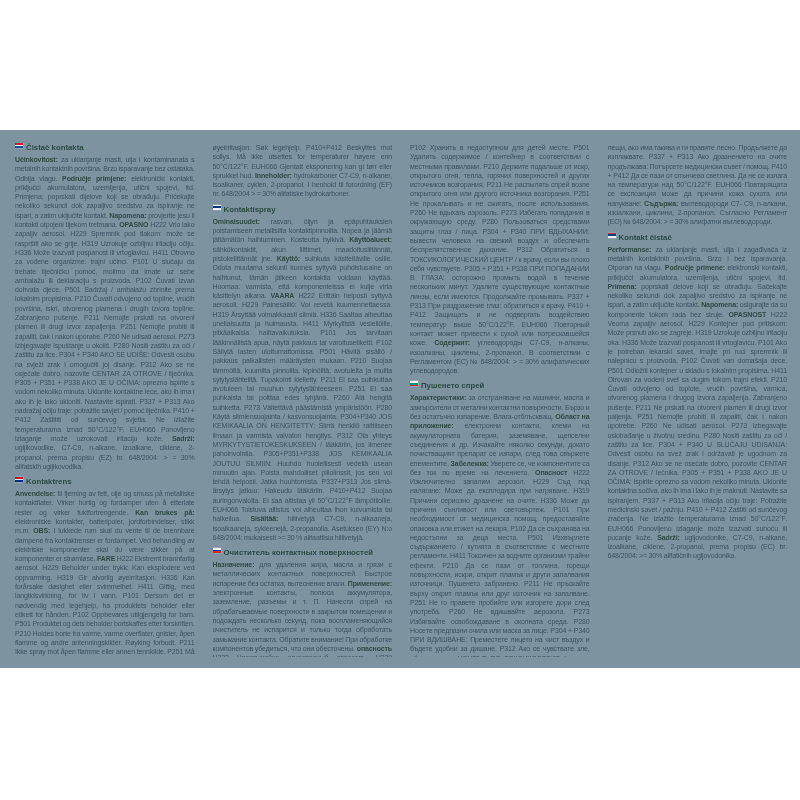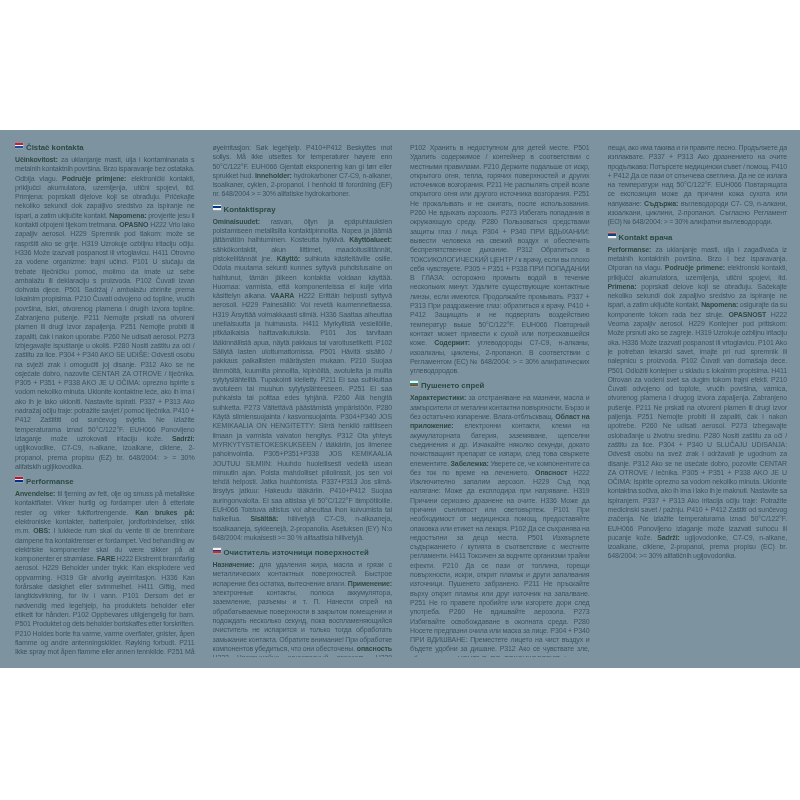--- a/index.html
+++ b/index.html
@@ -24,50 +24,50 @@
 
 <div class="page">
   <div class="band">
     <div class="cols" id="cols">
         <div class="col">
           <div class="block">
             <div class="heading"><span class="flag"><div style="background: rgb(211, 26, 43);"></div><div style="background: rgb(242, 242, 242);"></div><div style="background: rgb(30, 79, 156);"></div></span><span>Čistač kontakta</span></div>
             <p class="body"><b>Učinkovitost:</b> za uklanjanje masti, ulja i kontaminanata s metalnih kontaktnih površina. Brzo isparavanje bez ostataka. Odbija vlagu. <b>Područje primjene:</b> elektronički kontakti, priključci akumulatora, uzemljenja, utični spojevi, itd. Primjena: poprskati dijelove koji se obrađuju. Pričekajte nekoliko sekundi dok zapaljivo sredstvo za ispiranje ne ispari, a zatim uključite kontakt. <b>Napomena:</b> provjerite jesu li kontakti otpojeni tijekom tretmana. <b>OPASNO</b> H222 Vrlo lako zapaljiv aerosol. H229 Spremnik pod tlakom: može se raspršiti ako se grije. H319 Uzrokuje ozbiljnu iritaciju očiju. H336 Može izazvati pospanost ili vrtoglavicu. H411 Otrovno za vodene organizme: trajni učinci. P101 U slučaju da trebate liječničku pomoć, molimo da imate uz sebe ambalažu ili deklaraciju s proizvoda. P102 Čuvati izvan dohvata djece. P501 Sadržaj / ambalažu zbrinite prema lokalnim propisima. P210 Čuvati odvojeno od topline, vrućih površina, iskri, otvorenog plamena i drugih izvora topline. Zabranjeno pušenje. P211 Nemojte prskati na otvoreni plamen ili drugi izvor zapaljenja. P251 Nemojte probiti ili zapaliti, čak i nakon uporabe. P260 Ne udisati aerosol. P273 Izbjegavajte ispuštanje u okoliš. P280 Nositi zaštitu za oči / zaštitu za lice. P304 + P340 AKO SE UDIŠE: Odvesti osobu na svježi zrak i omogućiti joj disanje. P312 Ako se ne osjećate dobro, nazovite CENTAR ZA OTROVE / liječnika. P305 + P351 + P338 AKO JE U OČIMA: oprezno ispirite s vodom nekoliko minuta. Uklonite kontaktne leće, ako ih ima i ako ih je lako ukloniti. Nastavite ispirati. P337 + P313 Ako nadražaj očiju traje: potražite savjet / pomoć liječnika. P410 + P412 Zaštititi od sunčevog svjetla. Ne izlažite temperaturama iznad 50°C/122°F. EUH066 Ponovljeno izlaganje može uzrokovati iritaciju kože. <b>Sadrži:</b> ugljikovodike, C7-C9, n-alkane, izoalkane, ciklene, 2-propanol, prema propisu (EZ) br. 648/2004: &gt; = 30% alifatskih ugljikovodika.</p>
           </div>
           <div class="block">
-            <div class="heading"><span class="flag"><div style="background: rgb(200, 16, 46);"></div><div style="background: rgb(242, 242, 242);"></div><div style="background: rgb(0, 48, 135);"></div></span><span>Performanse</span></div>
+            <div class="heading"><span class="flag"><div style="background: rgb(200, 16, 46);"></div><div style="background: rgb(242, 242, 242);"></div><div style="background: rgb(0, 48, 135);"></div></span><span>Kontaktrens</span></div>
             <p class="body"><b>Anvendelse:</b> til fjerning av fett, olje og smuss på metalliske kontaktflater. Virker hurtig og fordamper uten å etterlate rester og virker fuktfortrengende. <b>Kan brukes på:</b> elektroniske kontakter, batteripoler, jordforbindelser, stikk m.m. <b>OBS:</b> I lukkede rum skal du vente til de brennbare dampene fra kontaktrenser er fordampet. Ved behandling av elektriske komponenter skal du være sikker på at komponenter er strømløse. <b>FARE</b> H222 Ekstremt brannfarlig aerosol. H229 Beholder under trykk: Kan eksplodere ved oppvarming. H319 Gir alvorlig øyeirritasjon. H336 Kan forårsake døsighet eller svimmelhet. H411 Giftig, med langtidsvirkning, for liv i vann. P101 Dersom det er nødvendig med legehjelp, ha produktets beholder eller etikett for hånden. P102 Oppbevares utilgjengelig for barn. P501 Produktet og dets beholder bortskaffes etter forskriften. P210 Holdes borte fra varme, varme overflater, gnister, åpen flamme og andre antenningskilder. Røyking forbudt. P211 Ikke spray mot åpen flamme eller annen tennkilde. P251 Må ikke punkteres eller brennes, selv ikke etter bruk. P260 Ikke innånd støv / røyk / gass / tåke / damp / aerosoler. P273 Unngå utslipp til miljøet. P280 Benytt vernebriller / ansiktsskjerm. P304+P340 VED INNÅNDING: Flytt personen til frisk luft og sørg for at vedkommende har en stilling som letter åndedrettet. P312 Kontakt et GIFTINFORMASJONSSENTER / en lege ved ubehag. P305+P351+P338 VED KONTAKT MED ØYNENE: Skyll forsiktig med vann i flere minutter. Fjern eventuelle kontaktlinser dersom dette enkelt lar seg gjøre. Fortsett skyllingen. P337+P313 Ved vedvarende</p>
           </div>
         </div>
         <div class="col">
           <div class="block">
             <p class="body">øyeirritasjon: Søk legehjelp. P410+P412 Beskyttes mot sollys. Må ikke utsettes for temperaturer høyere enn 50°C/122°F. EUH066 Gjentatt eksponering kan gi tørr eller sprukket hud. <b>Inneholder:</b> hydrokarboner C7-C9, n-alkaner, isoalkaner, cyklen, 2-propanol. I henhold til forordning (EF) nr. 648/2004 &gt; = 30% alifatiske hydrokarboner.</p>
           </div>
           <div class="block">
             <div class="heading"><span class="flag"><div style="background: rgb(242, 242, 242);"></div><div style="background: rgb(0, 53, 128);"></div><div style="background: rgb(242, 242, 242);"></div></span><span>Kontaktispray</span></div>
             <p class="body"><b>Ominaisuudet:</b> rasvan, öljyn ja epäpuhtauksien poistamiseen metallisilta kontaktipinnoilta. Nopea ja jäämiä jättämätön haihtuminen. Kosteutta hylkivä. <b>Käyttöalueet:</b> sähkökontaktit, akun liittimet, maadoitusliitännät, pistokeliitännät jne. <b>Käyttö:</b> suihkuta käsiteltäville osille. Odota muutama sekunti kunnes syttyvä puhdistusaine on haihtunut, tämän jälkeen kontaktia voidaan käyttää. Huomaa: varmista, että komponenteissa ei kulje virta käsittelyn aikana. <b>VAARA</b> H222 Erittäin helposti syttyvä aerosoli. H229 Painesäiliö: Voi revetä kuumennettaessa. H319 Ärsyttää voimakkaasti silmiä. H336 Saattaa aiheuttaa uneliaisuutta ja huimausta. H411 Myrkyllistä vesieliöille, pitkäaikaisia haittavaikutuksia. P101 Jos tarvitaan lääkinnällistä apua, näytä pakkaus tai varoitusetiketti. P102 Säilytä lasten ulottumattomissa. P501 Hävitä sisältö / pakkaus paikallisten määräysten mukaan. P210 Suojaa lämmöltä, kuumilta pinnoilta, kipinöiltä, avotulelta ja muilta sytytyslähteiltä. Tupakointi kielletty. P211 Ei saa suihkuttaa avotuleen tai muuhun sytytyslähteeseen. P251 Ei saa puhkaista tai polttaa edes tyhjänä. P260 Älä hengitä suihketta. P273 Vältettävä päästämistä ympäristöön. P280 Käytä silmiensuojainta / kasvonsuojainta. P304+P340 JOS KEMIKAALIA ON HENGITETTY: Siirrä henkilö raittiiseen ilmaan ja varmista vaivaton hengitys. P312 Ota yhteys MYRKYTYSTIETOKESKUKSEEN / lääkäriin, jos ilmenee pahoinvointia. P305+P351+P338 JOS KEMIKAALIA JOUTUU SILMIIN: Huuhdo huolellisesti vedellä usean minuutin ajan. Poista mahdolliset piilolinssit, jos sen voi tehdä helposti. Jatka huuhtomista. P337+P313 Jos silmä-ärsytys jatkuu: Hakeudu lääkäriin. P410+P412 Suojaa auringonvalolta. Ei saa altistaa yli 50°C/122°F lämpötiloille. EUH066 Toistuva altistus voi aiheuttaa ihon kuivumista tai halkeilua. <b>Sisältää:</b> hiilivetyjä C7-C9, n-alkaaneja, isoalkaaneja, sykleenejä, 2-propanolia. Asetuksen (EY) N:o 648/2004: mukaisesti &gt;= 30 % alifaattisia hiilivetyjä.</p>
           </div>
           <div class="block">
-            <div class="heading"><span class="flag"><div style="background: rgb(242, 242, 242);"></div><div style="background: rgb(0, 57, 166);"></div><div style="background: rgb(213, 43, 30);"></div></span><span>Очиститель източници поверхностей</span></div>
+            <div class="heading"><span class="flag"><div style="background: rgb(242, 242, 242);"></div><div style="background: rgb(0, 57, 166);"></div><div style="background: rgb(213, 43, 30);"></div></span><span>Очиститель контактных поверхностей</span></div>
             <p class="body"><b>Назначение:</b> для удаления жира, масла и грязи с металлических контактных поверхностей. Быстрое испарение без остатка, вытеснение влаги. <b>Применение:</b> электронные контакты, полюса аккумулятора, заземление, разъемы и т. П. Нанести спрей на обрабатываемые поверхности в закрытом помещении и подождать несколько секунд, пока воспламеняющийся очиститель не испарится и только тогда обработать замыкание контакта. Обратите внимание! При обработке компонентов убедиться, что они обесточены. <b>опасность</b> H222 Чрезвычайно огнеопасный аэрозоль. H229 Емкость под давлением: при нагревании может взорваться. H319 Вызывает серьезное раздражение глаз. H336 Может вызывать сонливость и головокружение. H411 Токсично для водных организмов с долгосрочными последствиями. Не курить. P101 Если необходима рекомендация врача, контейнер или этикетку продукта держать наготове.</p>
           </div>
         </div>
         <div class="col">
           <div class="block">
             <p class="body">P102 Хранить в недоступном для детей месте. P501 Удалить содержимое / контейнер в соответствии с местными правилами. P210 Держите подальше от искр, открытого огня, тепла, горячих поверхностей и других источников возгорания. P211 Не распылять спрей возле открытого огня или другого источника возгорания. P251 Не прокалывать и не сжигать, после использования. P260 Не вдыхать аэрозоль. P273 Избегать попадания в окружающую среду. P280 Пользоваться средствами защиты глаз / лица. P304 + P340 ПРИ ВДЫХАНИИ: вывести человека на свежий воздух и обеспечить беспрепятственное дыхание. P312 Обратиться в ТОКСИКОЛОГИЧЕСКИЙ ЦЕНТР / к врачу, если вы плохо себя чувствуете. P305 + P351 + P338 ПРИ ПОПАДАНИИ В ГЛАЗА: осторожно промыть водой в течение нескольких минут. Удалите существующие контактные линзы, если имеются. Продолжайте промывать. P337 + P313 При раздражение глаз: обратиться к врачу. P410 + P412 Защищать и не подвергать воздействию температур выше 50°C/122°F. EUH066 Повторный контакт может привести к сухой или потрескавшейся коже. <b>Содержит:</b> углеводороды C7-C9, н-алканы, изоалканы, циклены, 2-пропанол. В соответствии с Регламентом (ЕС) № 648/2004: &gt; = 30% алифатических углеводородов.</p>
           </div>
           <div class="block">
             <div class="heading"><span class="flag"><div style="background: rgb(242, 242, 242);"></div><div style="background: rgb(0, 150, 110);"></div><div style="background: rgb(214, 38, 18);"></div></span><span>Пушенето спрей</span></div>
             <p class="body"><b>Характеристики:</b> за отстраняване на мазнини, масла и замърсители от метални контактни повърхности. Бързо и без остатъчно изпарение. Влага-отблъскващ. <b>Област на приложение:</b> електронни контакти, клеми на акумулаторната батерия, заземяване, щепселни съединения и др. Изчакайте няколко секунди, докато почистващият препарат се изпари, след това свържете елементите. <b>Забележка:</b> Уверете се, че компонентите са без ток по време на лечението. <b>Опасност</b> H222 Изключително запалим аерозол. H229 Съд под налягане: Може да експлодира при нагряване. H319 Причини сериозно дразнене на очите. H336 Може да причини сънливост или световъртеж. P101 При необходимост от медицинска помощ, предоставяйте опаковка или етикет на лекаря. P102 Да се съхранява на недостъпни за деца места. P501 Изхвърлете съдържанието / кутията в съответствие с местните регламенти. H411 Токсичен за водните организми трайни ефекти. P210 Да се пази от топлина, горещи повърхности, искри, открит пламък и други запалвания източници. Пушенето забранено. P211 Не пръскайте върху открит пламък или друг източник на запалване. P251 Не го правете пробийте или изгорете дори след употреба. P260 Не вдишвайте аерозола. P273 Избягвайте освобождаване в околната среда. P280 Носете предпазни очила или маска за лице. P304 + P340 ПРИ ВДИШВАНЕ: Преместете лицето на чист въздух и бъдете удобни за дишане. P312 Ако се чувствате зле, обадете се в ЦЕНТЪР ПО ТОКСИКОЛОГИЯ / лекар. P305 + P351 + P338 АКО В ОЧИТЕ: Изплакнете внимателно с вода за няколко минути. Отстранете контактните</p>
           </div>
         </div>
         <div class="col">
           <div class="block">
             <p class="body">лещи, ако има такива и ги правите лесно. Продължете да изплаквате. P337 + P313 Ако дразнението на очите продължава: Потърсете медицински съвет / помощ. P410 + P412 Да се пази от слънчева светлина. Да не се излага на температури над 50°C/122°F. EUH066 Повтарящата се експозиция може да причини кожа сухота или напукване: <b>Съдържа:</b> въглеводороди C7- C9, n-алкани, изоалкани, циклини, 2-пропанол. Съгласно Регламент (ЕО) № 648/2004: &gt; = 30% алифатни въглеводороди.</p>
           </div>
           <div class="block">
-            <div class="heading"><span class="flag"><div style="background: rgb(198, 54, 60);"></div><div style="background: rgb(12, 64, 118);"></div><div style="background: rgb(242, 242, 242);"></div></span><span>Kontakt врача</span></div>
+            <div class="heading"><span class="flag"><div style="background: rgb(198, 54, 60);"></div><div style="background: rgb(12, 64, 118);"></div><div style="background: rgb(242, 242, 242);"></div></span><span>Kontakt čistač</span></div>
             <p class="body"><b>Performanse:</b> za uklanjanje masti, ulja i zagađivača iz metalnih kontaktnih površina. Brzo i bez isparavanja. Otporan na vlagu. <b>Područje primene:</b> elektronski kontakti, priključci akumulatora, uzemljenja, utični spojevi, itd. <b>Primena:</b> poprskati delove koji se obrađuju. Sačekajte nekoliko sekundi dok zapaljivo sredstvo za ispiranje ne ispari, a zatim uključite kontakt. <b>Napomena:</b> osigurajte da su komponente tokom rada bez struje. <b>OPASNOST</b> H222 Veoma zapaljiv aerosol. H229 Kontejner pod pritiskom: Može prsnuti ako se zagreje. H319 Uzrokuje ozbiljnu iritaciju oka. H336 Može izazvati pospanost ili vrtoglavicu. P101 Ako je potreban lekarski savet, imajte pri ruci spremnik ili nalepnicu s proizvoda. P102 Čuvati van domašaja dece. P501 Odložiti kontejner u skladu s lokalnim propisima. H411 Otrovan za vodeni svet sa dugim tokom trajni efekti. P210 Čuvati odvojeno od toplote, vrućih površina, varnica, otvorenog plamena i drugog izvora zapaljenja. Zabranjeno pušenje. P211 Ne prskati na otvoreni plamen ili drugi izvor paljenja. P251 Nemojte probiti ili zapaliti, čak i nakon upotrebe. P260 Ne udisati aerosol. P273 Izbegavajte oslobađanje u životnu sredinu. P280 Nositi zaštitu za oči / zaštitu za lice. P304 + P340 U SLUČAJU UDISANJA: Odvesti osobu na svež zrak i održavati je ugodnom za disanje. P312 Ako se ne osećate dobro, pozovite CENTAR ZA OTROVE / lečnika. P305 + P351 + P338 AKO JE U OČIMA: Ispirite oprezno sa vodom nekoliko minuta. Uklonite kontaktna sočiva, ako ih ima i lako ih je maknuti. Nastavite sa ispiranjem. P337 + P313 Ako iritacija očiju traje: Potražite medicinski savet / pažnju. P410 + P412 Zaštiti od sunčevog zračenja. Ne izlažite temperaturama iznad 50°C/122°F. EUH066 Ponovljeno izlaganje može izazvati suhoću ili pucanje kože. <b>Sadrži:</b> ugljovodonike, C7-C9, n-alkane, izoalkane, ciklene, 2-propanol, prema propisu (EC) br. 648/2004: &gt;= 30% alifatičnih ugljovodonika.</p>
           </div>
         </div>
       </div>
   </div>
 </div>
 
 </body></html>

